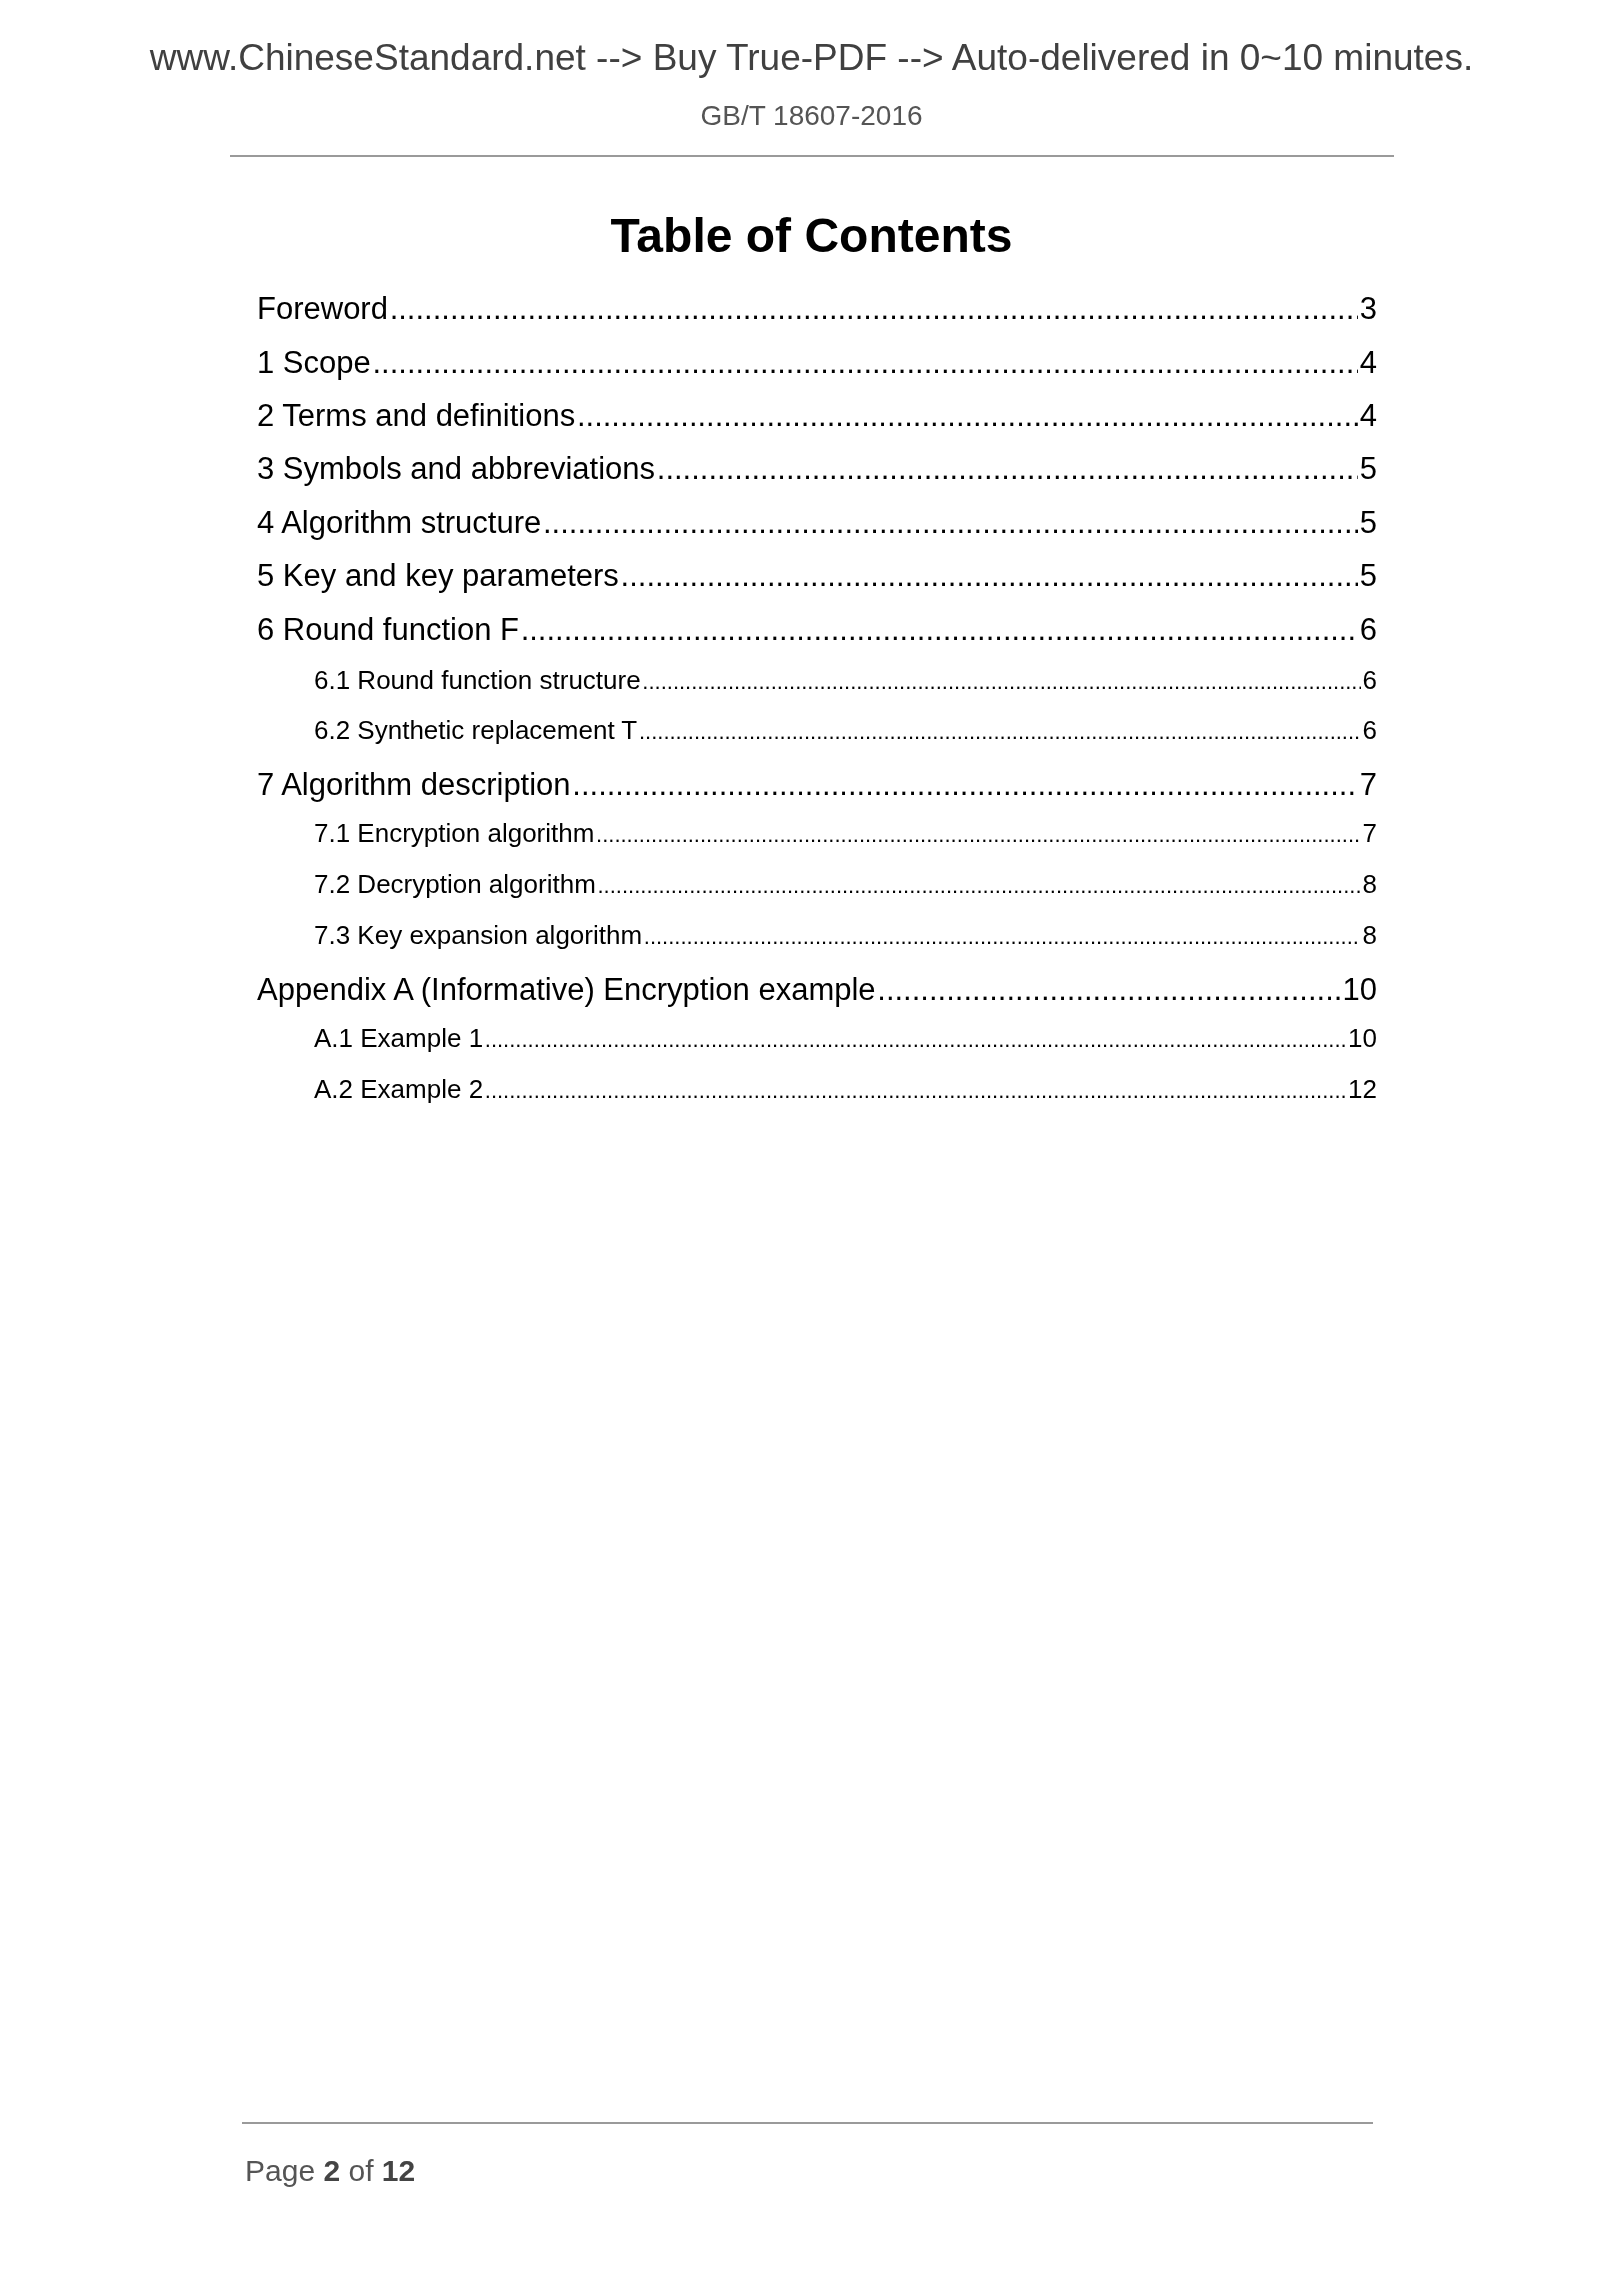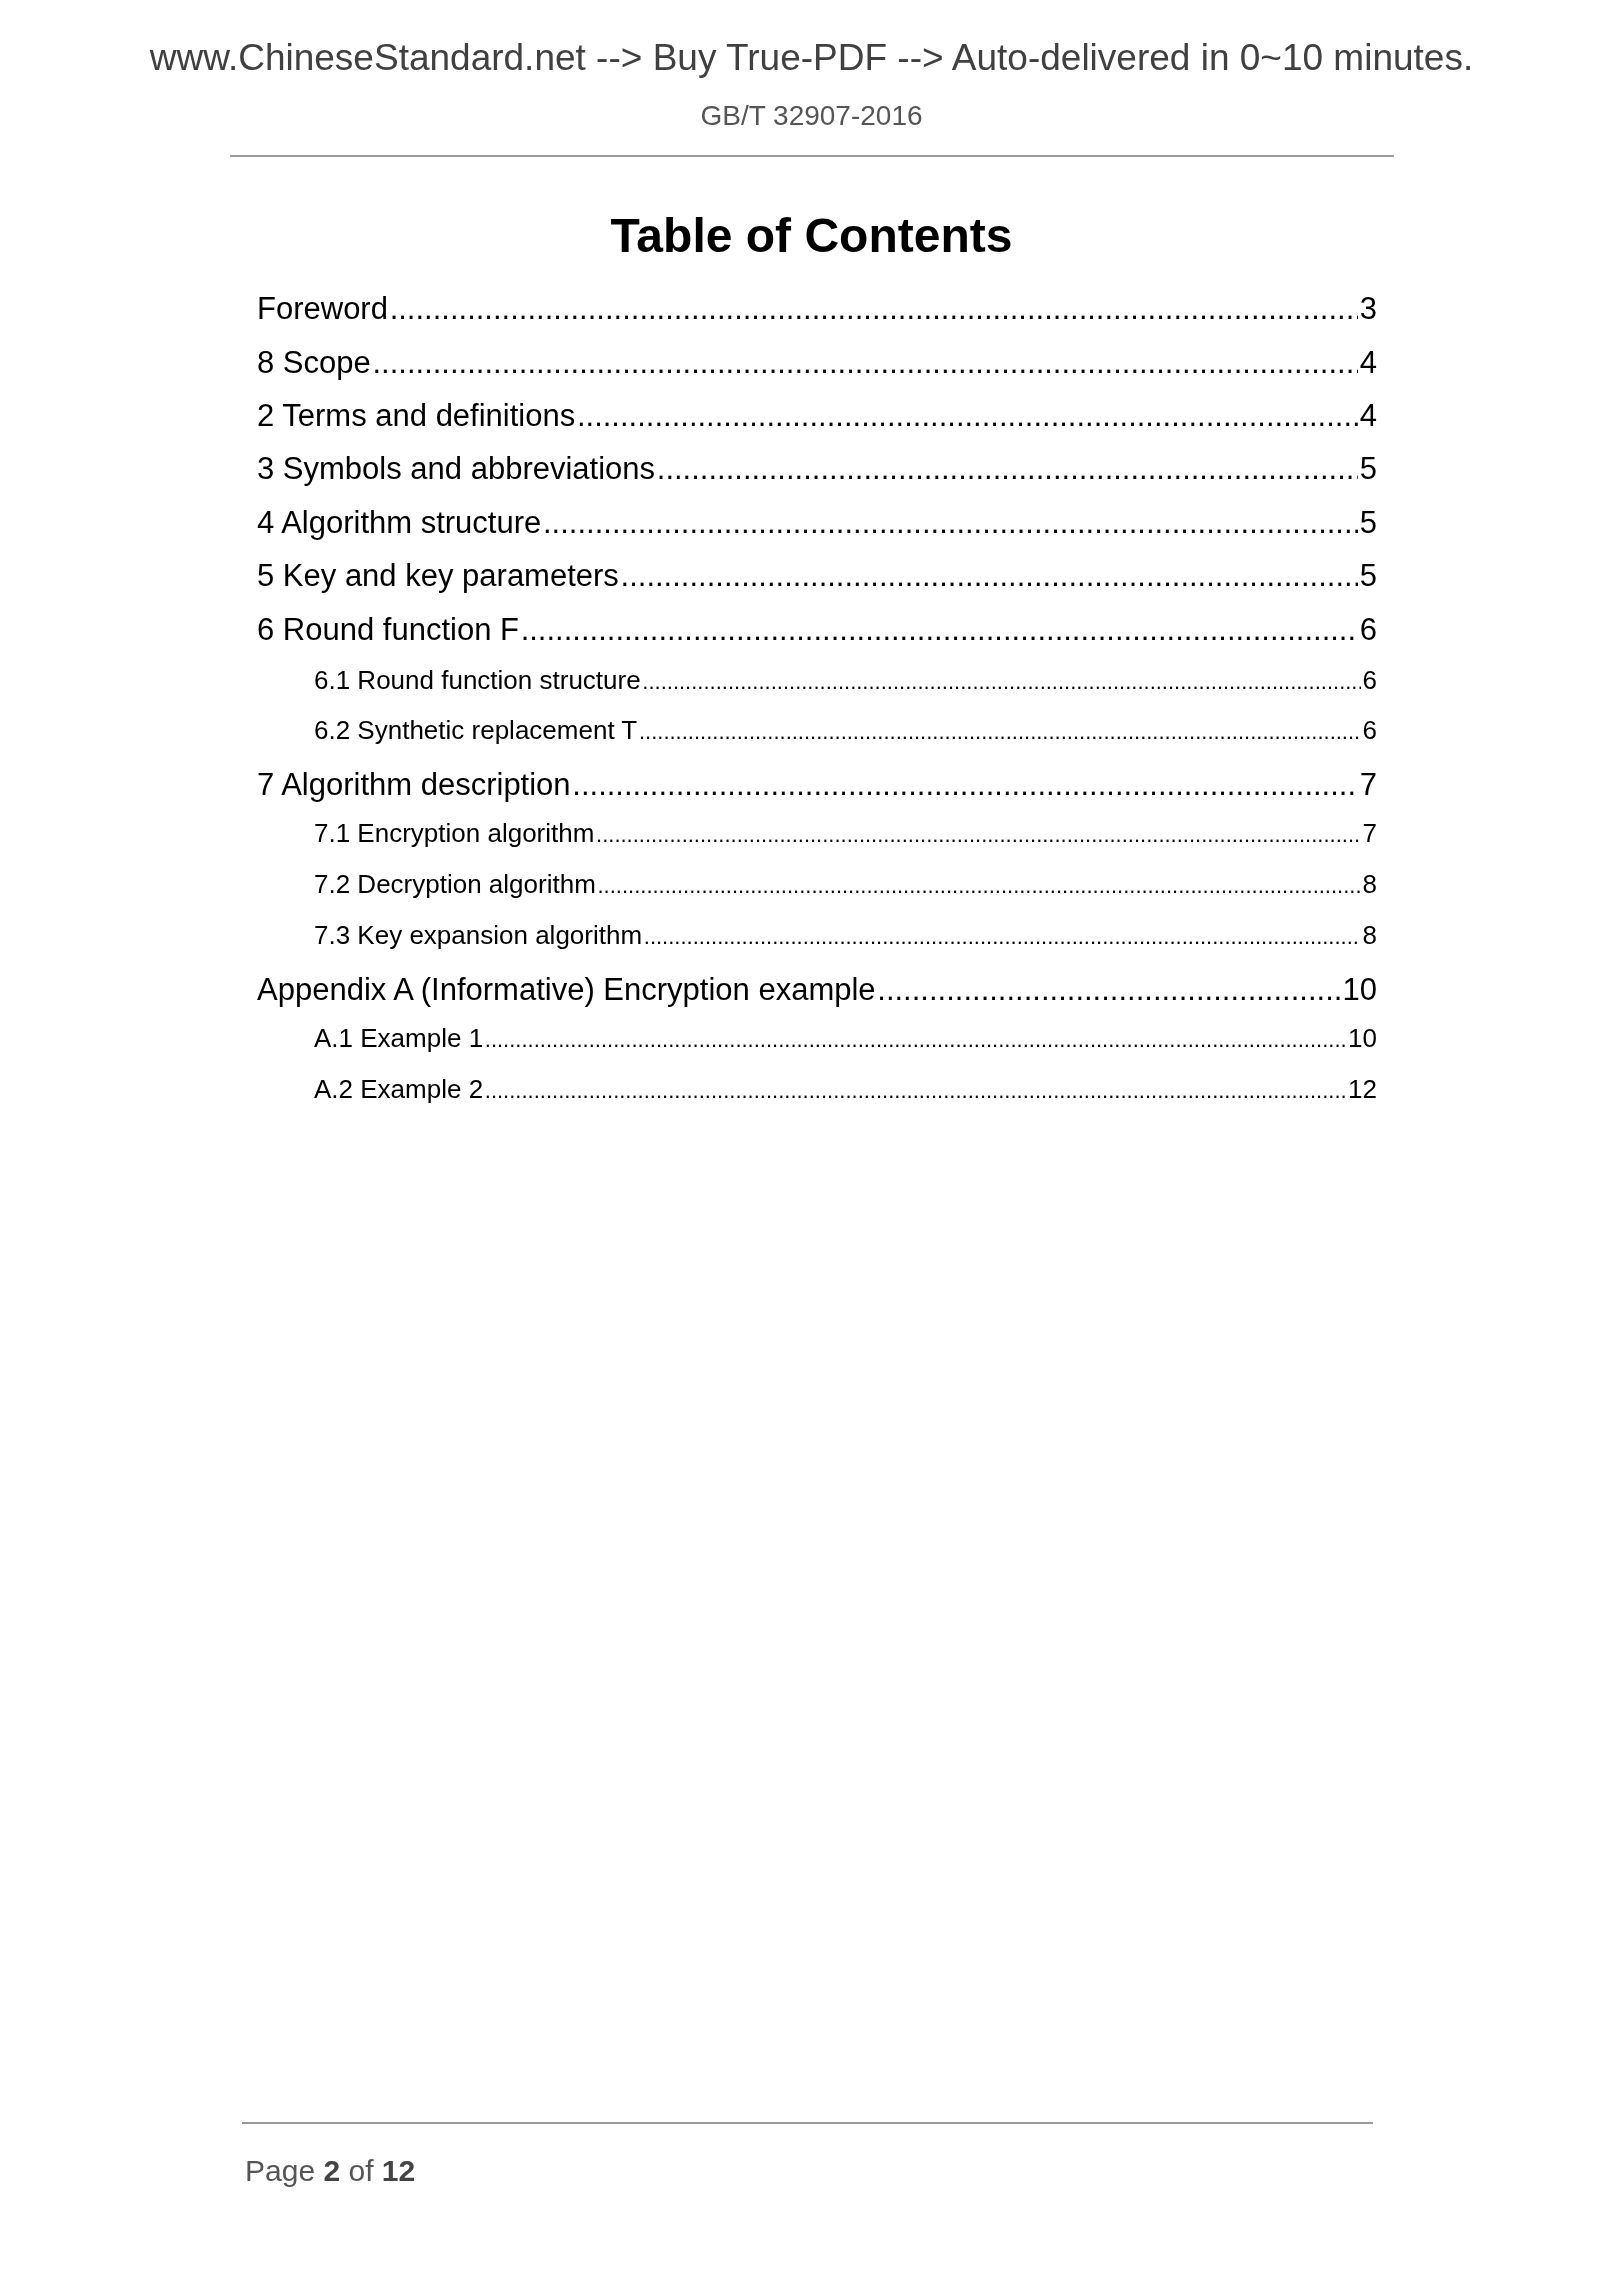--- a/index.html
+++ b/index.html
@@ -107,33 +107,33 @@
       text-decoration: underline;
     }
     .footer .page-info b {
       color: #444;
     }
   </style>
 </head>
 <body>
 
 <div class="banner">www.ChineseStandard.net --&gt; Buy True-PDF --&gt; Auto-delivered in 0~10 minutes.</div>
-<div class="std-code">GB/T 32907-2016</div>
+<div class="std-code">GB/T 18607-2016</div>
 <div class="header-rule"></div>
 
 <div class="toc-title">Table of Contents</div>
 
 <div class="toc">
   <div class="toc-row lvl1" style="top:8.3px">
     <span class="label">Foreword</span>
     <span class="leader"></span>
     <span class="page">3</span>
   </div>
   <div class="toc-row lvl1" style="top:62px">
-    <span class="label">8 Scope</span>
+    <span class="label">1 Scope</span>
     <span class="leader"></span>
     <span class="page">4</span>
   </div>
   <div class="toc-row lvl1" style="top:115px">
     <span class="label">2 Terms and definitions</span>
     <span class="leader"></span>
     <span class="page">4</span>
   </div>
   <div class="toc-row lvl1" style="top:168px">
     <span class="label">3 Symbols and abbreviations</span>

